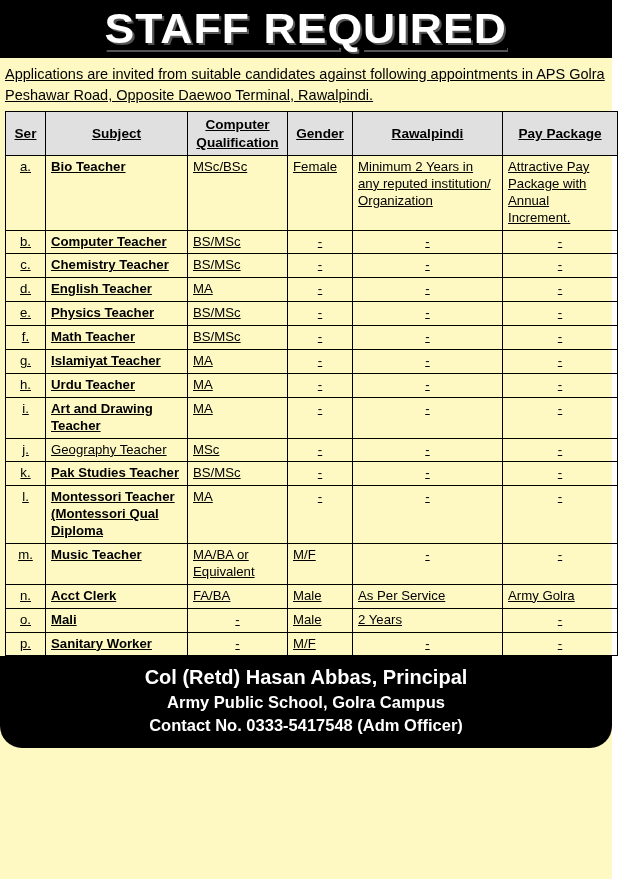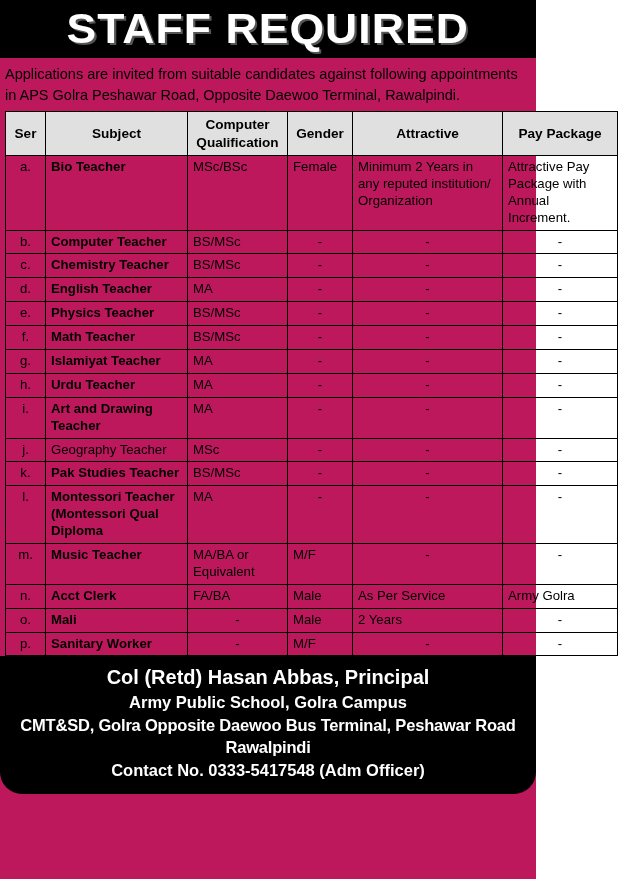--- a/index.html
+++ b/index.html
@@ -8,25 +8,26 @@
     background: #ffffff;
   }
   body {
     width: 640px;
     height: 879px;
     font-family: "Liberation Sans", sans-serif;
     color: #000000;
     overflow: hidden;
   }
   .ad {
-    width: 536px;
+    width: 612px;
     height: 879px;
     position: relative;
-    background: #be185d;
+    background: #fef9c3;
     box-sizing: border-box;
+    text-decoration: underline;
   }
 
   
   .banner {
     background: #000000;
     height: 58px;
     display: flex;
     align-items: center;
     justify-content: center;
   }
@@ -153,21 +154,21 @@
       </colgroup>
       <thead>
         <tr>
           <th>Ser</th>
           <th>Subject</th>
           <th>
             <span>Computer</span><br>
             <span>Qualification</span>
           </th>
           <th>Gender</th>
-          <th>Attractive</th>
+          <th>Rawalpindi</th>
           <th>Pay Package</th>
         </tr>
       </thead>
       <tbody>
           <tr>
             <td class="ser">a.</td>
             <td class="subject">Bio Teacher</td>
             <td class="qual">MSc/BSc</td>
             <td class="gender">Female</td>
             <td class="exp">Minimum 2 Years in any reputed institution/ Organization</td>
@@ -295,17 +296,16 @@
           </tr>
         </tbody>
     </table>
 
 
   </div>
 
   <div class="footer">
     <div class="l1">Col (Retd) Hasan Abbas, Principal</div>
     <div class="l2">Army Public School, Golra Campus</div>
-    <div class="l3">CMT&amp;SD, Golra Opposite Daewoo Bus Terminal, Peshawar Road Rawalpindi</div>
     <div class="l4">Contact No. 0333-5417548 (Adm Officer)</div>
   </div>
 
 </div>
 
 </body></html>

